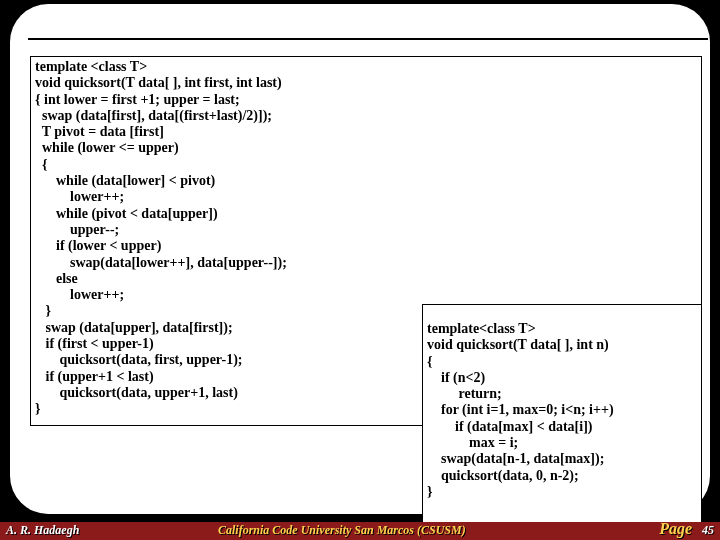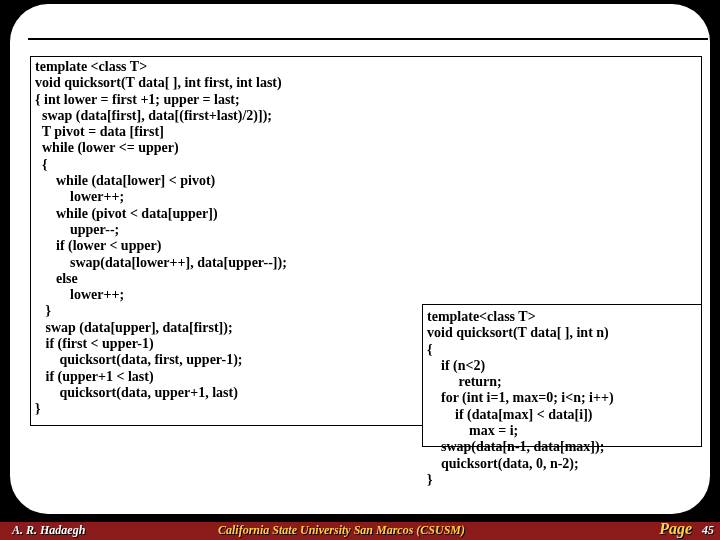--- a/index.html
+++ b/index.html
@@ -47,24 +47,24 @@
     background: #fff;
     padding: 2px 4px;
     box-sizing: border-box;
     margin-top: 12px;
   }
   .codebox2 {
     position: absolute;
     top: 300px;
     left: 412px;
     width: 280px;
-    height: 143px;
+    height: 237px;
     border: 1px solid #000;
     background: #fff;
-    padding: 4px 4px;
+    padding: 16px 4px;
     box-sizing: border-box;
   }
   .code {
     font-family: "Times New Roman", serif;
     font-size: 14px;
     font-weight: bold;
     line-height: 16.3px;
     white-space: pre;
     color: #000;
   }
@@ -78,21 +78,20 @@
   }
   .footer-author {
     position: absolute;
     bottom: 2px;
     left: 6px;
     color: #fff;
     font-style: italic;
     font-weight: bold;
     font-size: 12px;
     text-shadow: 1px 1px 0 #000;
-    margin-left: 6px;
   }
   .footer-uni {
     position: absolute;
     bottom: 2px;
     left: 218px;
     color: #ffd24d;
     font-style: italic;
     font-weight: bold;
     font-size: 12px;
     text-shadow: 1px 1px 0 #000;
@@ -159,15 +158,15 @@
         if (data[max] &lt; data[i])
             max = i;
     swap(data[n-1, data[max]);
     quicksort(data, 0, n-2);
 }</div>
   </div>
 </div>
 
 <div class="footer-bar"></div>
 <div class="footer-author">A. R. Hadaegh</div>
-<div class="footer-uni">California State University San Marcos (CSUSM)</div>
+<div class="footer-uni">California Code University San Marcos (CSUSM)</div>
 <div class="footer-page">Page</div>
 <div class="footer-pagenum">45</div>
 
 </body></html>

